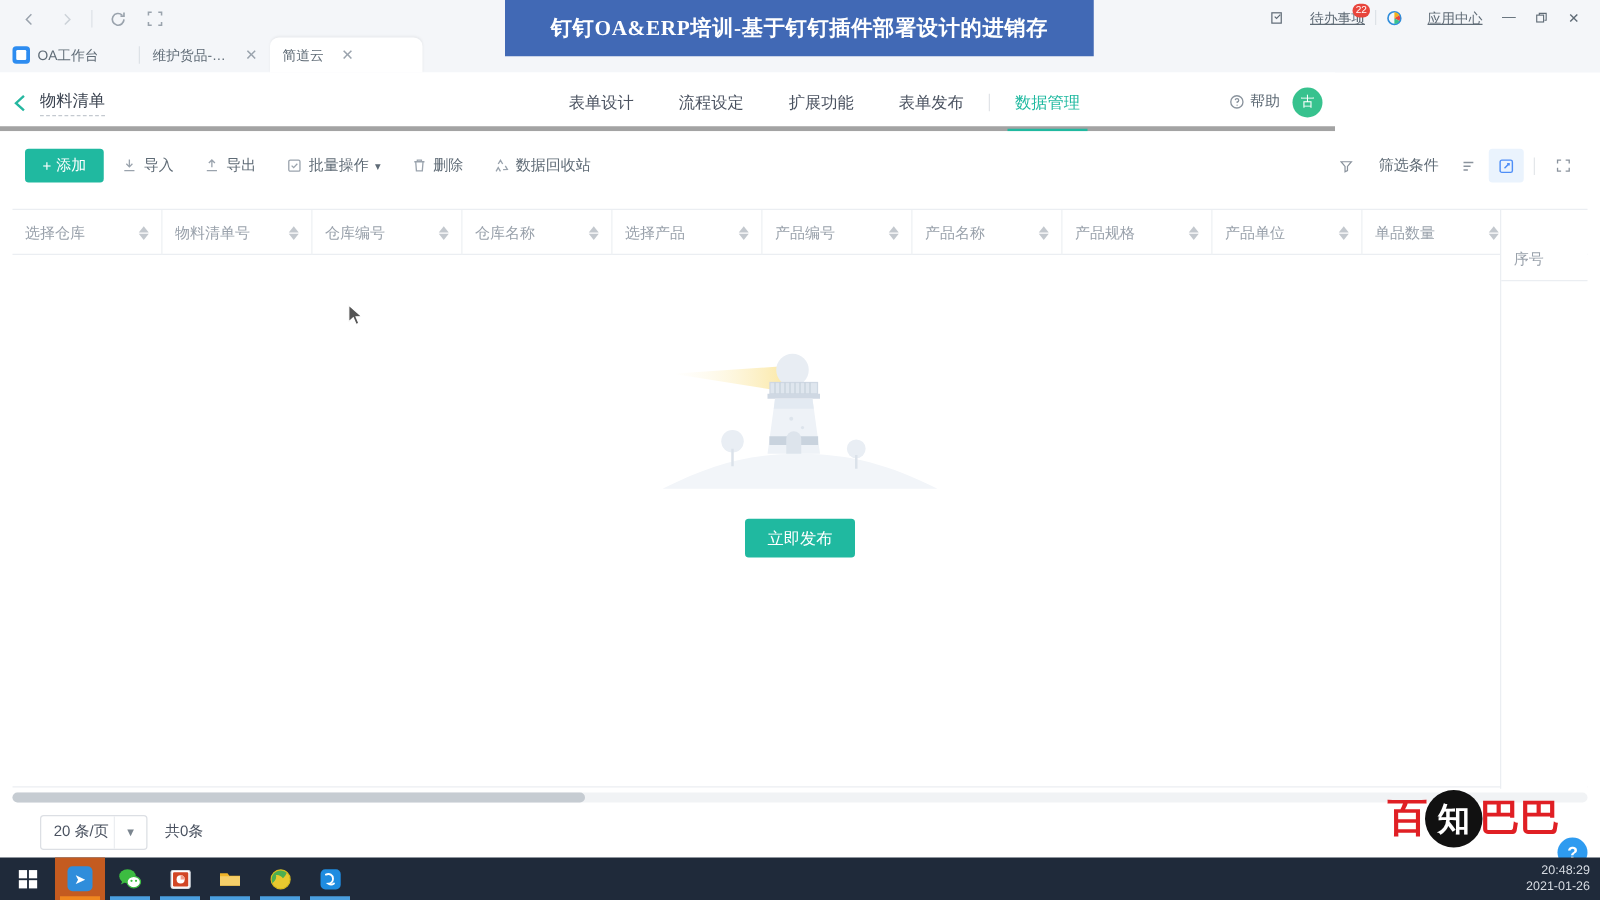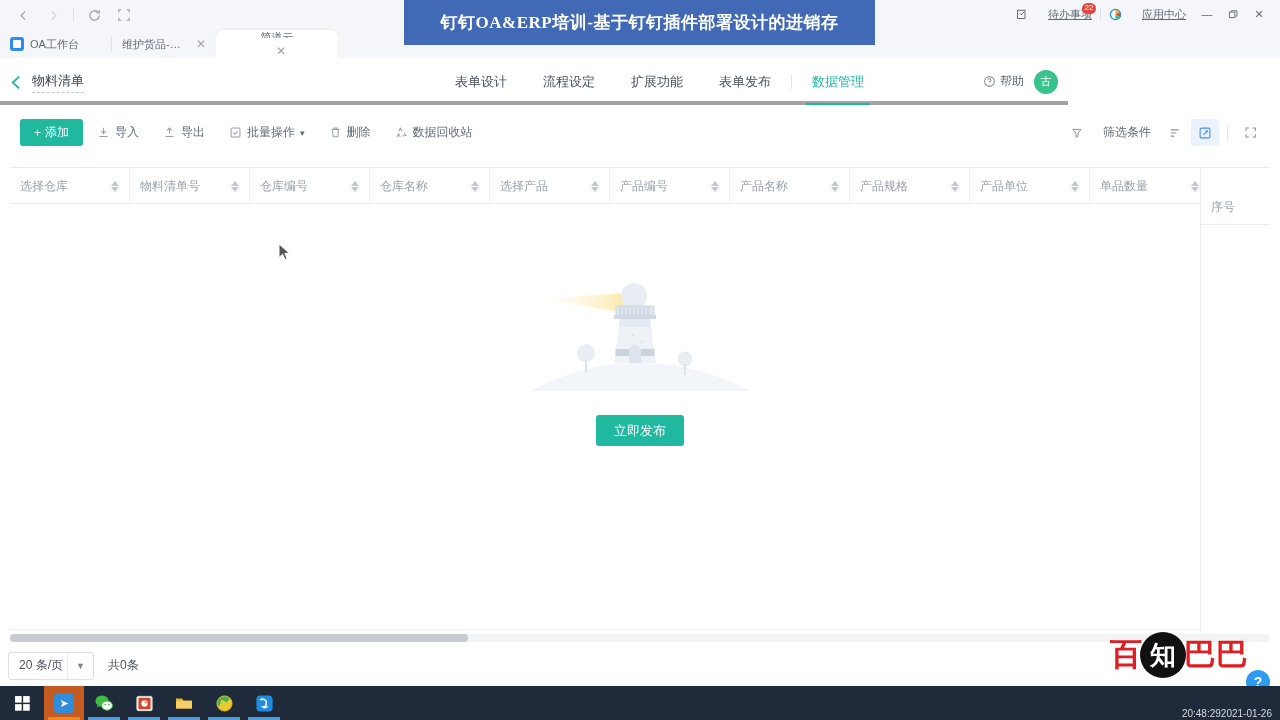--- a/index.html
+++ b/index.html
@@ -46,21 +46,20 @@
   }
   .tab .tablabel { white-space: nowrap; overflow: hidden; text-overflow: ellipsis; }
   .tab .tabclose { color: #9aa3ad; font-size: 12px; margin-left: 8px; }
   .tab.pinned { width: 112px; }
   .tab.pinned::after {
     content: ""; position: absolute; right: 0; top: 7px; width: 1px; height: 14px; background: #dde2e7;
   }
   .tab.active {
     background: #ffffff; border-radius: 7px 7px 0 0; width: 122px;
     box-shadow: 0 -1px 2px rgba(0,0,0,.05);
-    flex-direction: column;
   }
   .tab.inactive { width: 104px; }
 
   
   .banner {
     position: absolute; left: 404px; top: 0; width: 471px; height: 45px;
     background: #4169b5; display: flex; align-items: center; justify-content: center;
     color: #fff; font-size: 17px; font-family: "Liberation Serif", "DejaVu Serif", serif;
     font-weight: bold; letter-spacing: .5px;
   }
@@ -190,21 +189,21 @@
     position: absolute; left: 10px; top: 634px; width: 1260px; height: 8px;
     background: #f1f3f5; border-radius: 4px;
   }
   .hscroll .thumb {
     width: 458px; height: 8px; background: #c6ccd2; border-radius: 4px;
   }
 
   
   .footer {
     position: absolute; left: 0; top: 645px; width: 1280px; height: 41px;
-    display: flex; align-items: center; padding-left: 8px; gap: 14px; background: #fff;
+    display: flex; align-items: center; padding-left: 32px; gap: 14px; background: #fff;
   }
   .page-select {
     width: 86px; height: 28px; border: 1px solid #dcdfe4; border-radius: 3px;
     display: flex; align-items: center; justify-content: space-between;
     font-size: 12px; color: #4a5260; padding: 0 0 0 10px; background: #fff;
   }
   .page-select .caret {
     width: 26px; height: 26px; display:flex; align-items:center; justify-content:center;
     border-left: 1px solid #eceef1; color: #7b858f;
   }
@@ -256,21 +255,21 @@
   .tb-app {
     width: 40px; height: 34px; display: flex; align-items: center; justify-content: center; position: relative;
   }
   .tb-app.active { background: #c45b20; }
   .tb-app.running::after {
     content: ""; position: absolute; bottom: 0; left: 4px; right: 4px; height: 3px; background: #4a9ede;
   }
   .tb-app.active::after { background: #f0871f; }
   .clock {
     position: absolute; right: 8px; top: 0; height: 34px; color: #d6dbe2; font-size: 10px;
-    display: flex; flex-direction: row; align-items: flex-end; justify-content: center; line-height: 13px;
+    display: flex; flex-direction: column; align-items: flex-end; justify-content: center; line-height: 13px;
   }
   .icon-sq { width: 20px; height: 20px; border-radius: 4px; display:flex; align-items:center; justify-content:center; font-size:11px; color:#fff; }
 </style>
 </head>
 <body>
 
 <div id="app">
 
   <div class="browser-chrome">
 

